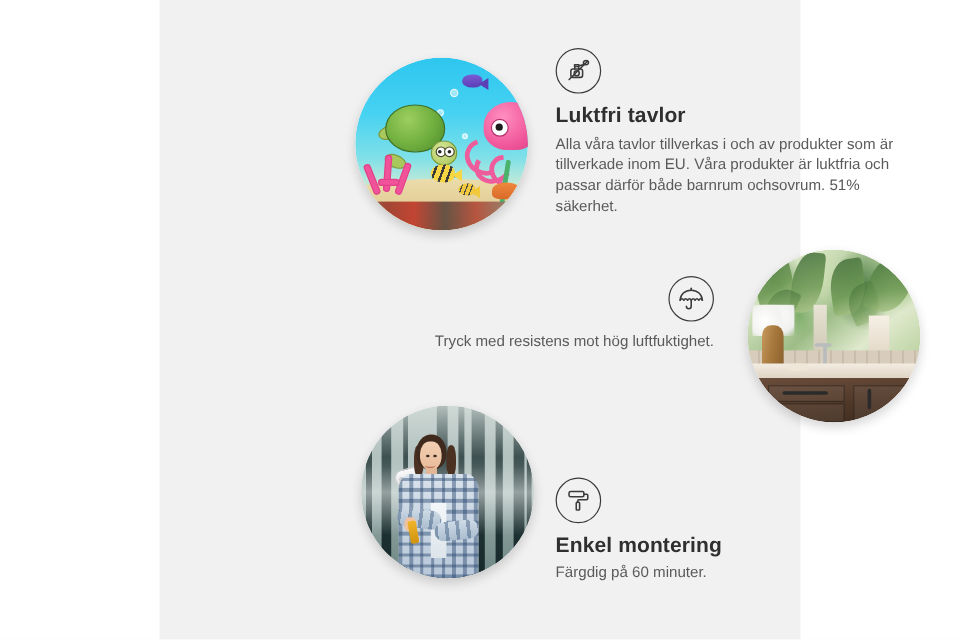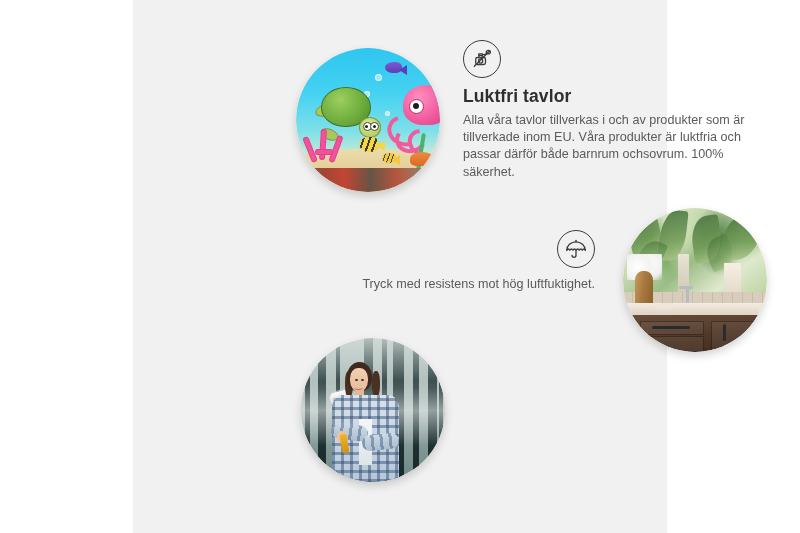--- a/index.html
+++ b/index.html
@@ -392,21 +392,21 @@
           <path d="M7.5 10.5h6.2c1 0 1.8.8 1.8 1.8v3.4c0 1-.8 1.8-1.8 1.8H7.5c-1 0-1.8-.8-1.8-1.8v-3.4c0-1 .8-1.8 1.8-1.8z"></path>
           <path d="M9 10.5V8.4h3.2v2.1"></path>
           <path d="M8.8 8.4V6.9h3.6v1.5"></path>
           <path d="M13.2 7.6c1.6 0 2.9-.5 3.9-1.4"></path>
           <ellipse cx="18.3" cy="5.2" rx="2.1" ry="1.7"></ellipse>
           <circle cx="10.6" cy="14" r="2.1"></circle>
           <path d="M4.3 19.3L19.4 4.2"></path>
         </svg>
       </div>
       <div class="f-title">Luktfri tavlor</div>
-      <div class="f-body">Alla våra tavlor tillverkas i och av produkter som är tillverkade inom EU. Våra produkter är luktfria och passar därför både barnrum ochsovrum. 100% säkerhet.</div>
+      <div class="f-body">Alla våra tavlor tillverkas i och av produkter som är tillverkade inom EU. Våra produkter är luktfria och passar därför både barnrum ochsovrum. 51% säkerhet.</div>
     </div>
 
     <div class="photo" id="photo-bathroom">
       <div class="photo-inner">
         <div class="bath-wall">
           <div class="bath-leaf" style="left:4%;top:6%;width:22%;height:46%;transform:rotate(-14deg);"></div>
           <div class="bath-leaf" style="left:26%;top:2%;width:18%;height:54%;transform:rotate(6deg);"></div>
           <div class="bath-leaf" style="left:48%;top:8%;width:20%;height:48%;transform:rotate(-8deg);"></div>
           <div class="bath-leaf" style="left:70%;top:4%;width:24%;height:52%;transform:rotate(16deg);"></div>
           <div class="bath-leaf" style="left:12%;top:34%;width:16%;height:32%;transform:rotate(24deg);opacity:.6;"></div>
@@ -474,15 +474,26 @@
             <div class="w-shirt-inner"></div>
           </div>
           <div class="w-arm" style="left:8%;top:52%;width:44%;height:13%;transform:rotate(8deg);"></div>
           <div class="w-arm" style="left:46%;top:60%;width:44%;height:13%;transform:rotate(-6deg);"></div>
           <div class="w-hand" style="left:16%;top:58%;width:12%;height:10%;"></div>
           <div class="roller-grip"></div>
         </div>
       </div>
     </div>
 
+    <div class="feature" id="block-mount">
+      <div class="icon-badge">
+        <svg width="24" height="24" viewBox="0 0 24 24" fill="none" stroke="#3b3b3b" stroke-width="1.3" stroke-linecap="round" stroke-linejoin="round">
+          <rect x="4.2" y="4.6" width="12.4" height="4.4" rx="1.3"></rect>
+          <path d="M16.6 6.8h2.2c.6 0 1 .4 1 1v2.6c0 .6-.4 1-1 1h-6.4c-.6 0-1 .4-1 1v1.4"></path>
+          <rect x="10.2" y="13.6" width="2.8" height="6.4" rx="0.7"></rect>
+        </svg>
+      </div>
+      <div class="f-title">Enkel montering</div>
+      <div class="f-sub">Färgdig på 60 minuter.</div>
+    </div>
 
   </div>
 </div>
 
 </body></html>

